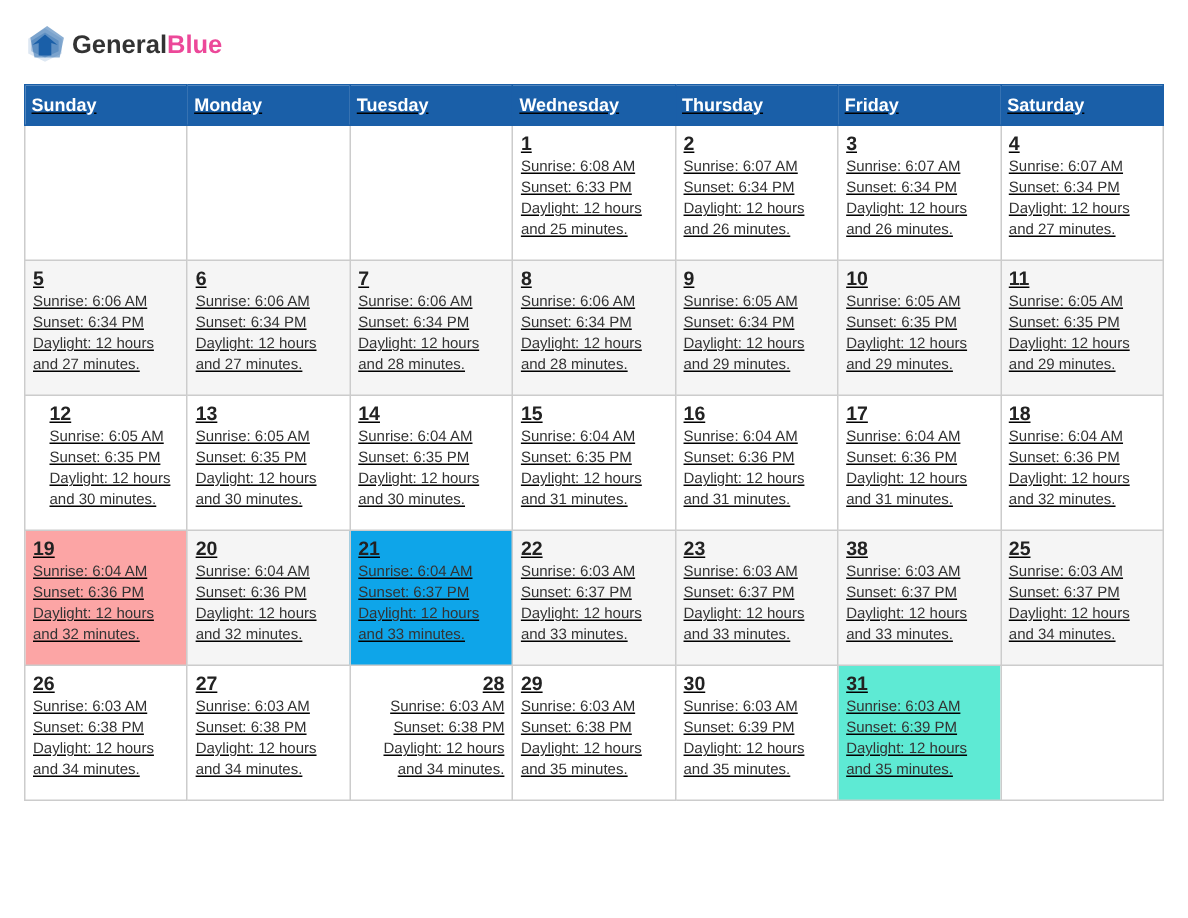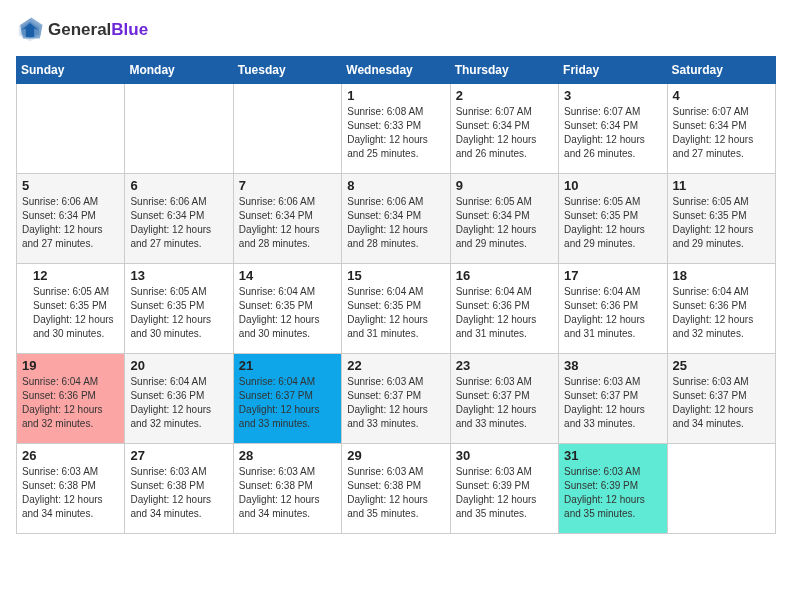--- a/index.html
+++ b/index.html
@@ -40,20 +40,21 @@
       line-height: 1.1;
     }
     .location-title {
       font-size: 16px;
       color: #444;
     }
     table {
       width: 100%;
       border-collapse: collapse;
       table-layout: fixed;
+      text-decoration: underline;
     }
     thead tr th {
       background-color: #1a5fa8;
       color: #fff;
       font-size: 12px;
       font-weight: bold;
       padding: 6px 4px;
       text-align: left;
       border: 1px solid #1a5fa8;
     }
@@ -92,21 +93,21 @@
   <div class="logo">
     <svg class="logo-icon" viewBox="0 0 40 40">
       <polygon points="20,4 36,14 36,28 20,36 4,28 4,14" fill="#1a5fa8" opacity="0.15"></polygon>
       <polygon points="20,8 33,16 33,26 20,32 7,26 7,16" fill="#1a5fa8" opacity="0.3"></polygon>
       <polygon points="22,2 38,13 34,32 10,32 6,13" fill="#1a5fa8" opacity="0.5"></polygon>
 
       <path d="M8 20 L20 10 L32 20 L26 18 L26 30 L14 30 L14 18 Z" fill="#1a5fa8"></path>
     </svg>
     <div class="logo-text">
       <span>
-        <span style="color:#333;font-size:17px;font-weight:bold;">General</span><span style="color:#6d28d9;font-size:17px;font-weight:bold;">Blue</span>
+        <span style="color:#333;font-size:17px;font-weight:bold;">General</span><span style="color:#ec4899;font-size:17px;font-weight:bold;">Blue</span>
       </span>
     </div>
   </div>
   <div class="title-area">
     <div class="month-title"></div>
     <div class="location-title"></div>
   </div>
 </div>
 
 <table>
@@ -316,21 +317,21 @@
 Daylight: 12 hours
 and 34 minutes.</div>
         </td>
         <td style="background: rgb(255, 255, 255);">
           <span class="day-num">27</span>
           <div class="cell-info" style="white-space: pre-line;">Sunrise: 6:03 AM
 Sunset: 6:38 PM
 Daylight: 12 hours
 and 34 minutes.</div>
         </td>
-        <td style="background: rgb(255, 255, 255);">
+        <td style="background: rgb(255, 255, 255); text-align: right;">
           <span class="day-num">28</span>
           <div class="cell-info" style="white-space: pre-line;">Sunrise: 6:03 AM
 Sunset: 6:38 PM
 Daylight: 12 hours
 and 34 minutes.</div>
         </td>
         <td style="background: rgb(255, 255, 255); margin-top: 28px;">
           <span class="day-num">29</span>
           <div class="cell-info" style="white-space: pre-line;">Sunrise: 6:03 AM
 Sunset: 6:38 PM

